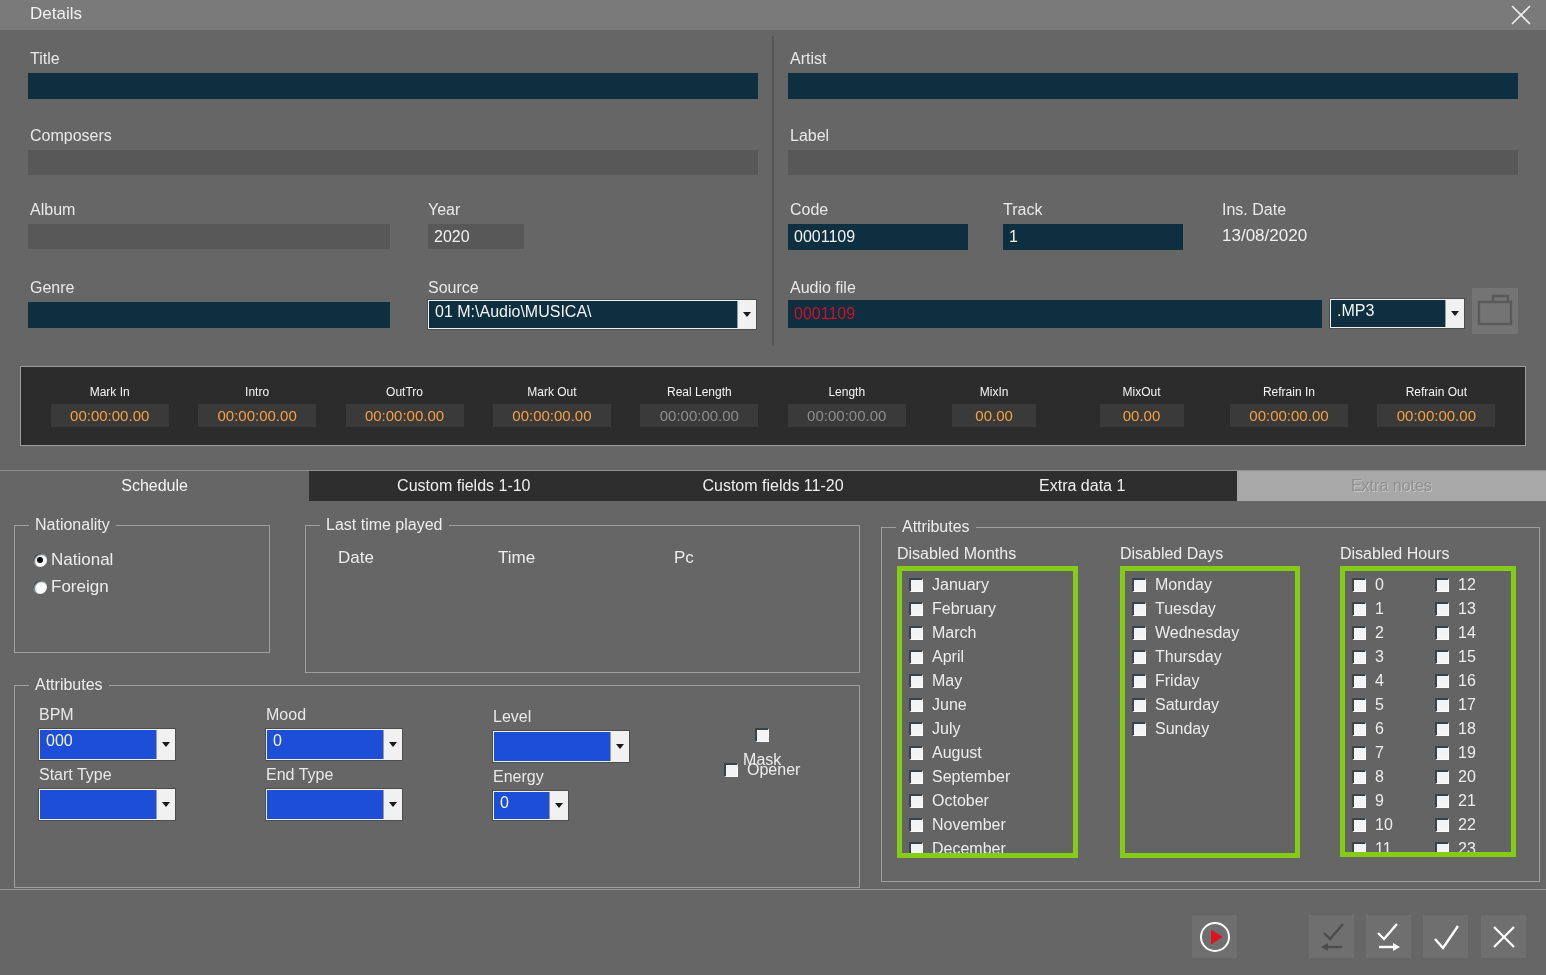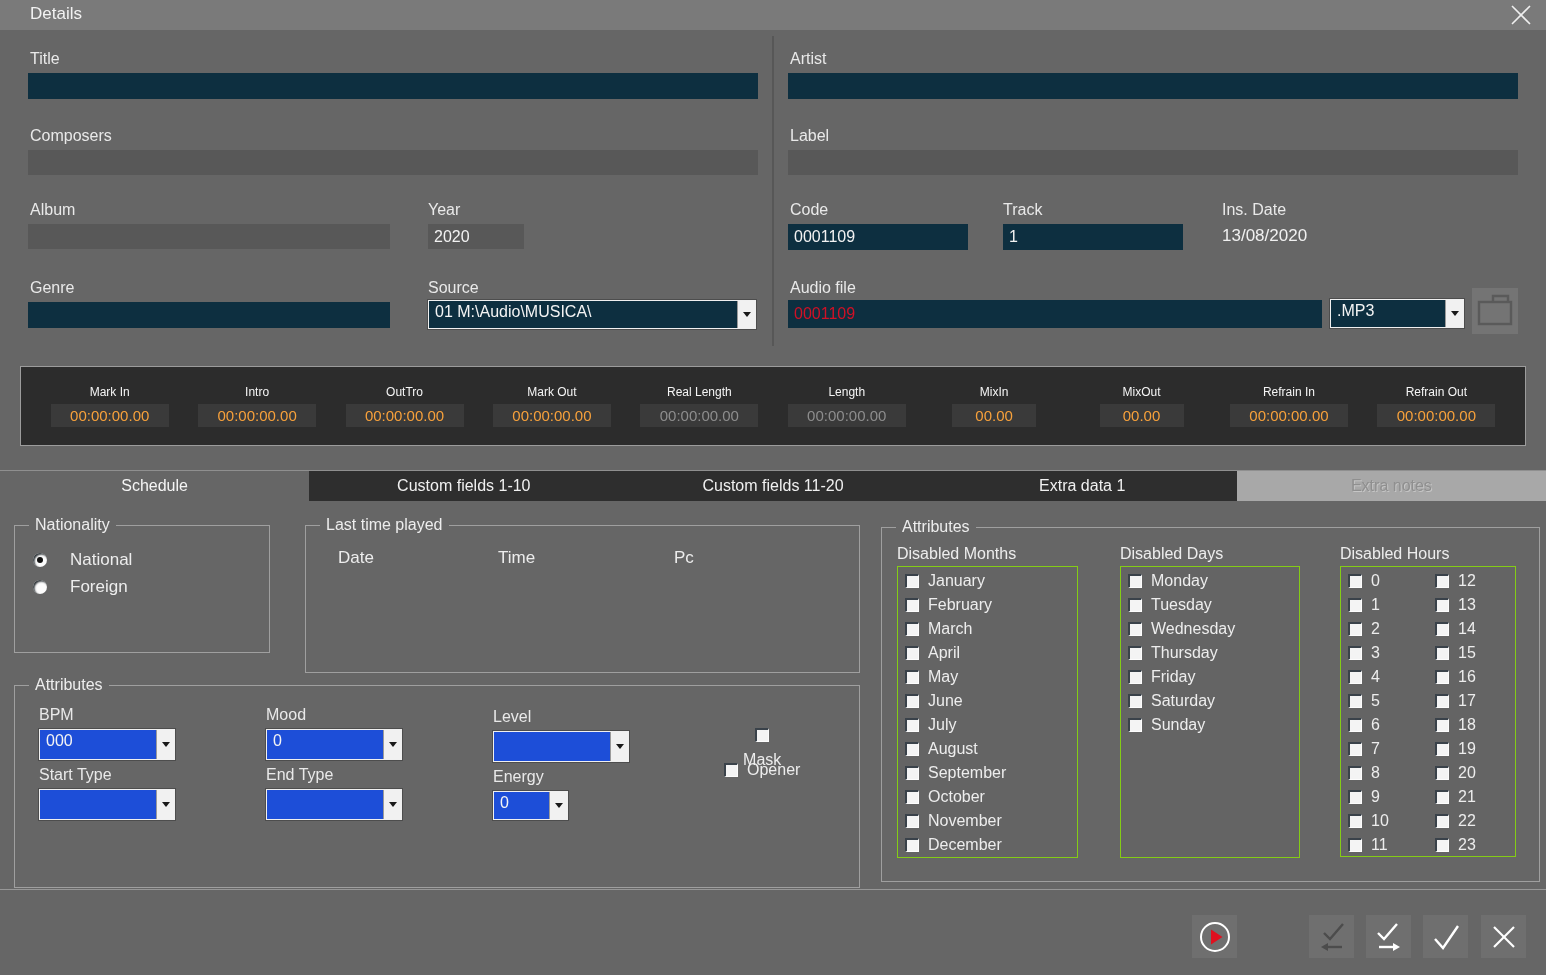--- a/index.html
+++ b/index.html
@@ -45,30 +45,30 @@
   .tab.dark { background:#2e2e2e; color:#f0f0f0; }
   .tab.light { background:#a8a8a8; color:#8f8f8f; text-shadow:1px 1px 0 #c6c6c6; }
 
   #content-bottom-line { position:absolute; left:0; top:889px; width:1546px; height:1px; background:#979797; }
 
   
   .groupbox { position:absolute; border:1px solid #9f9f9f; }
   .groupbox > .gb-title { position:absolute; top:-10px; left:14px; background:#666666; padding:0 6px; color:#ededed; font-size:16px; white-space:nowrap; }
 
   
-  .radio-item { display:flex; align-items:center; gap:23px; color:#ededed; font-size:17px; margin-bottom:7px; }
+  .radio-item { display:flex; align-items:center; gap:4px; color:#ededed; font-size:17px; margin-bottom:7px; }
   .radio { width:14px; height:14px; border-radius:50%; background:#fdfdfd; box-shadow:inset 1.5px 1.5px 2px #2e3438; position:relative; flex:none; }
   .radio.sel::after { content:''; position:absolute; left:4px; top:4px; width:6px; height:6px; border-radius:50%; background:#111; }
 
   
   .cb { width:14px; height:14px; background:#f4f4f4; border-top:2px solid #3a424a; border-left:2px solid #3a424a; border-right:1px solid #fdfdfd; border-bottom:1px solid #fdfdfd; flex:none; }
   .chk-item { display:flex; align-items:center; gap:9px; color:#ededed; font-size:16px; height:24px; padding-left:7px; }
 
   
-  .listbox { position:absolute; border:1px solid #84cc16; background:#646464; overflow:hidden; padding-top:2px; }
+  .listbox { position:absolute; border:5px solid #84cc16; background:#646464; overflow:hidden; padding-top:2px; }
   .col-label { position:absolute; color:#ededed; font-size:16px; }
 
   #hours-list { display:flex; }
   #hours-list .hcol { flex:1; }
 
   
   .ltp-col { position:absolute; color:#ededed; font-size:17px; }
 
   
   .fbtn { position:absolute; top:915px; width:45px; height:43px; background:#6f6f6f; display:flex; align-items:center; justify-content:center; }

